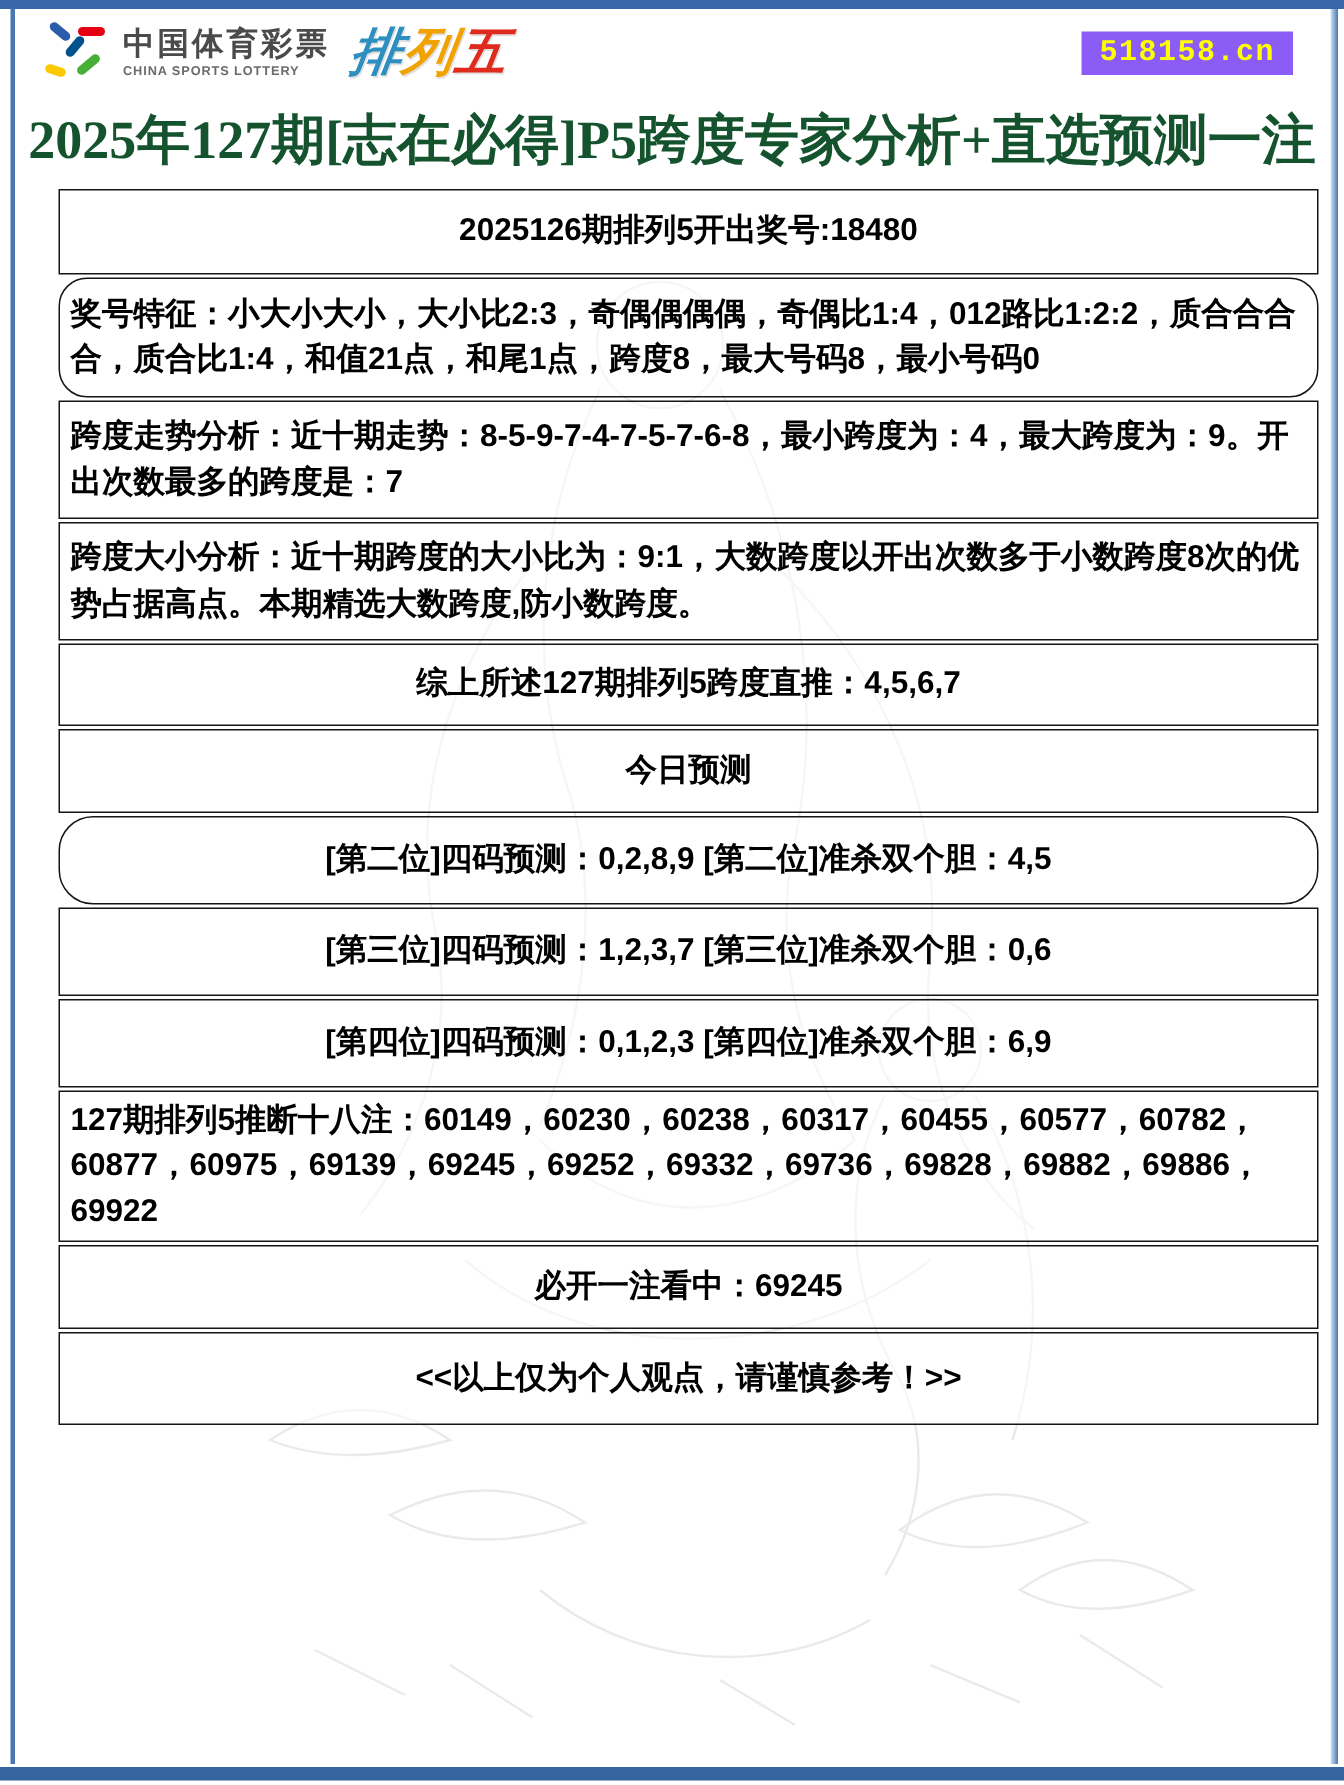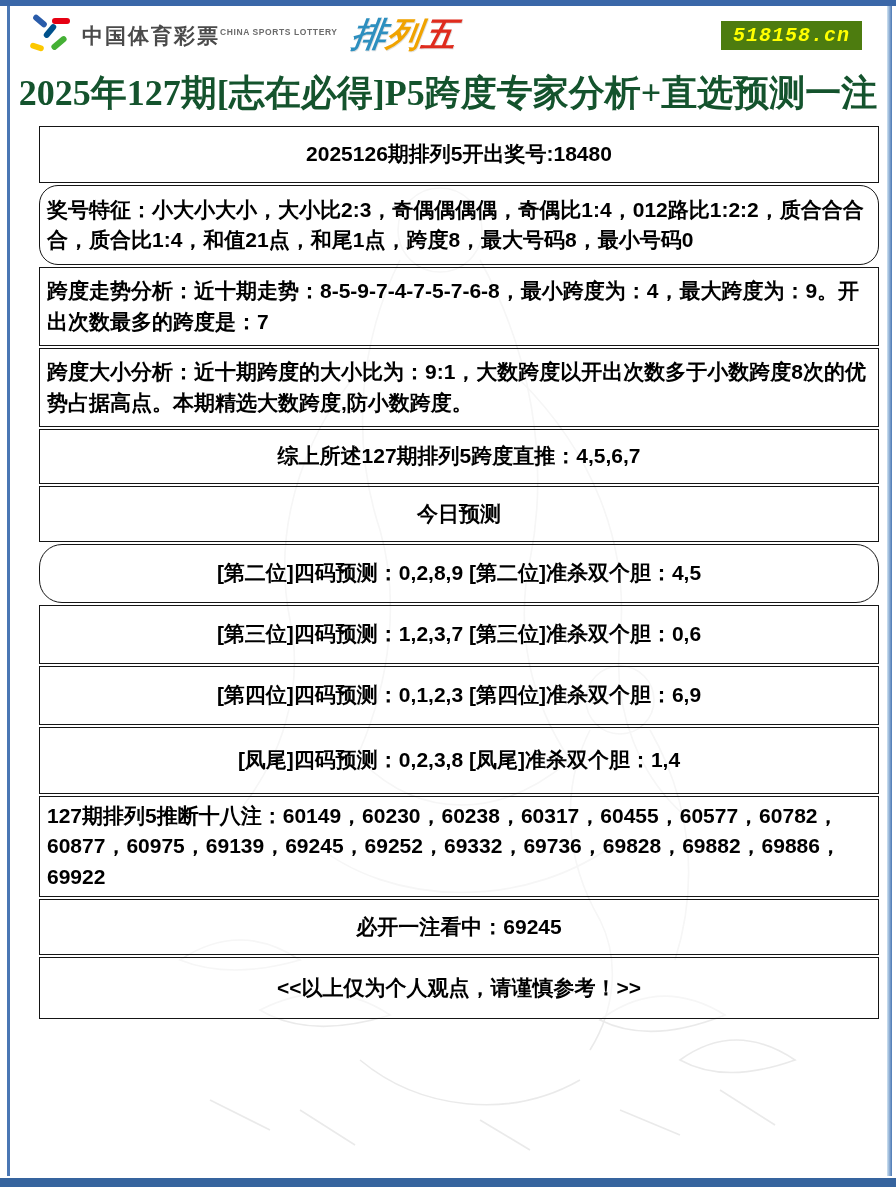--- a/index.html
+++ b/index.html
@@ -18,29 +18,29 @@
                 background:linear-gradient(to right,#cfe3f2,#4a77b4); }
 
   
   .watermark { position:absolute; left:60px; top:60px; z-index:0; opacity:.55; pointer-events:none; }
 
   .content { position:relative; z-index:1; }
 
   
   .header { display:flex; align-items:center; height:64px; padding:6px 20px 0 28px; }
   .logo-group { display:flex; align-items:center; gap:8px; }
-  .logo-text { display:flex; flex-direction:row; line-height:1; }
+  .logo-text { display:flex; flex-direction:column; line-height:1; }
   .logo-cn { font-size:21px; font-weight:bold; color:#4a4a4a; letter-spacing:2px; }
   .logo-en { font-size:8.5px; color:#6b6b6b; font-weight:bold; letter-spacing:.6px; margin-top:3px; }
   .brand { font-style:italic; font-weight:bold; font-size:34px; letter-spacing:1px;
            transform:skewX(-8deg); margin-left:6px; text-shadow:1px 1px 0 rgba(0,0,0,.12); }
   .spacer { flex:1; }
-  .site-badge { background:#4d7c0f; color:#ffff00; font-weight:bold; font-size:20px;
+  .site-badge { background:#8b5cf6; color:#ffff00; font-weight:bold; font-size:20px;
                 padding:3px 12px; letter-spacing:1px; margin-right:14px;
-                font-family:"Liberation Mono","DejaVu Sans Mono",monospace;font-style:italic; }
+                font-family:"Liberation Mono","DejaVu Sans Mono",monospace; }
 
   
   .page-title { text-align:center; white-space:nowrap; overflow:hidden;
                 font-family:"Liberation Serif","DejaVu Serif",serif;
                 font-weight:bold; font-size:36px; color:#14532d;
                 margin-top:4px; height:50px; line-height:50px; }
 
   
   .rows { margin:8px 28px 0 39px; width:840px; }
   .row { border:1.5px solid #151515; margin-bottom:2px; display:flex; align-items:center;
@@ -122,23 +122,20 @@
       </div>
       <div class="row center" style="min-height: 59px; border-radius: 23px;">
         <span>[第二位]四码预测：0,2,8,9 [第二位]准杀双个胆：4,5</span>
       </div>
       <div class="row center" style="min-height: 59px;">
         <span>[第三位]四码预测：1,2,3,7 [第三位]准杀双个胆：0,6</span>
       </div>
       <div class="row center" style="min-height: 59px;">
         <span>[第四位]四码预测：0,1,2,3 [第四位]准杀双个胆：6,9</span>
       </div>
-      <div class="row center" style="min-height: 67px;">
-        <span>[凤尾]四码预测：0,2,3,8 [凤尾]准杀双个胆：1,4</span>
-      </div>
       <div class="row left" style="min-height: 90px;">
         <span>127期排列5推断十八注：60149，60230，60238，60317，60455，60577，60782，60877，60975，69139，69245，69252，69332，69736，69828，69882，69886，69922</span>
       </div>
       <div class="row center" style="min-height: 56px;">
         <span>必开一注看中：69245</span>
       </div>
       <div class="row center" style="min-height: 62px;">
         <span>&lt;&lt;以上仅为个人观点，请谨慎参考！&gt;&gt;</span>
       </div>
     </div>

